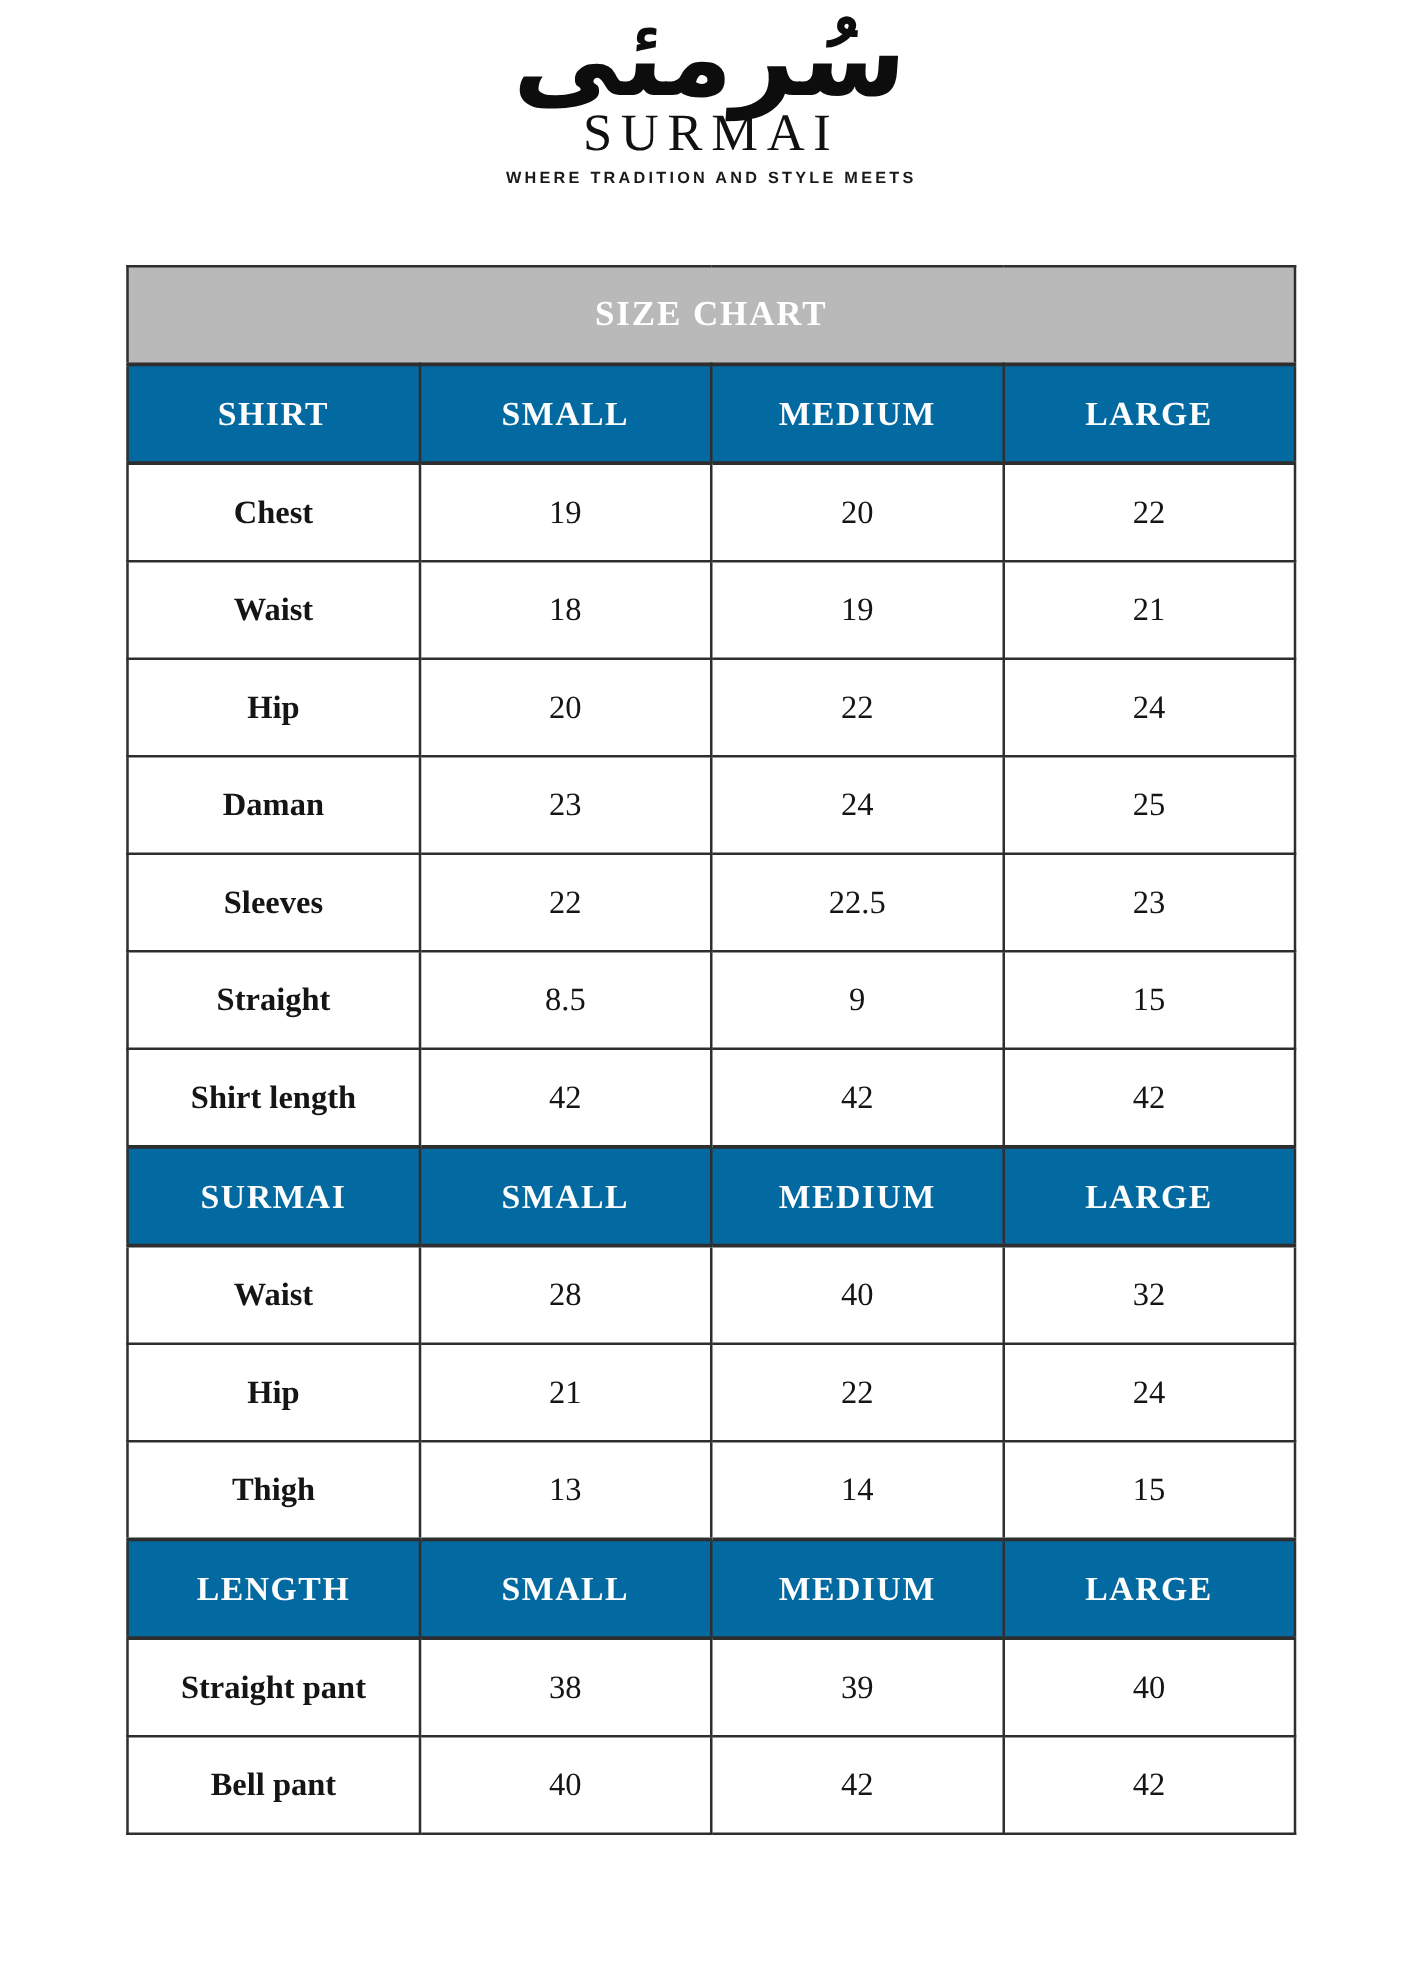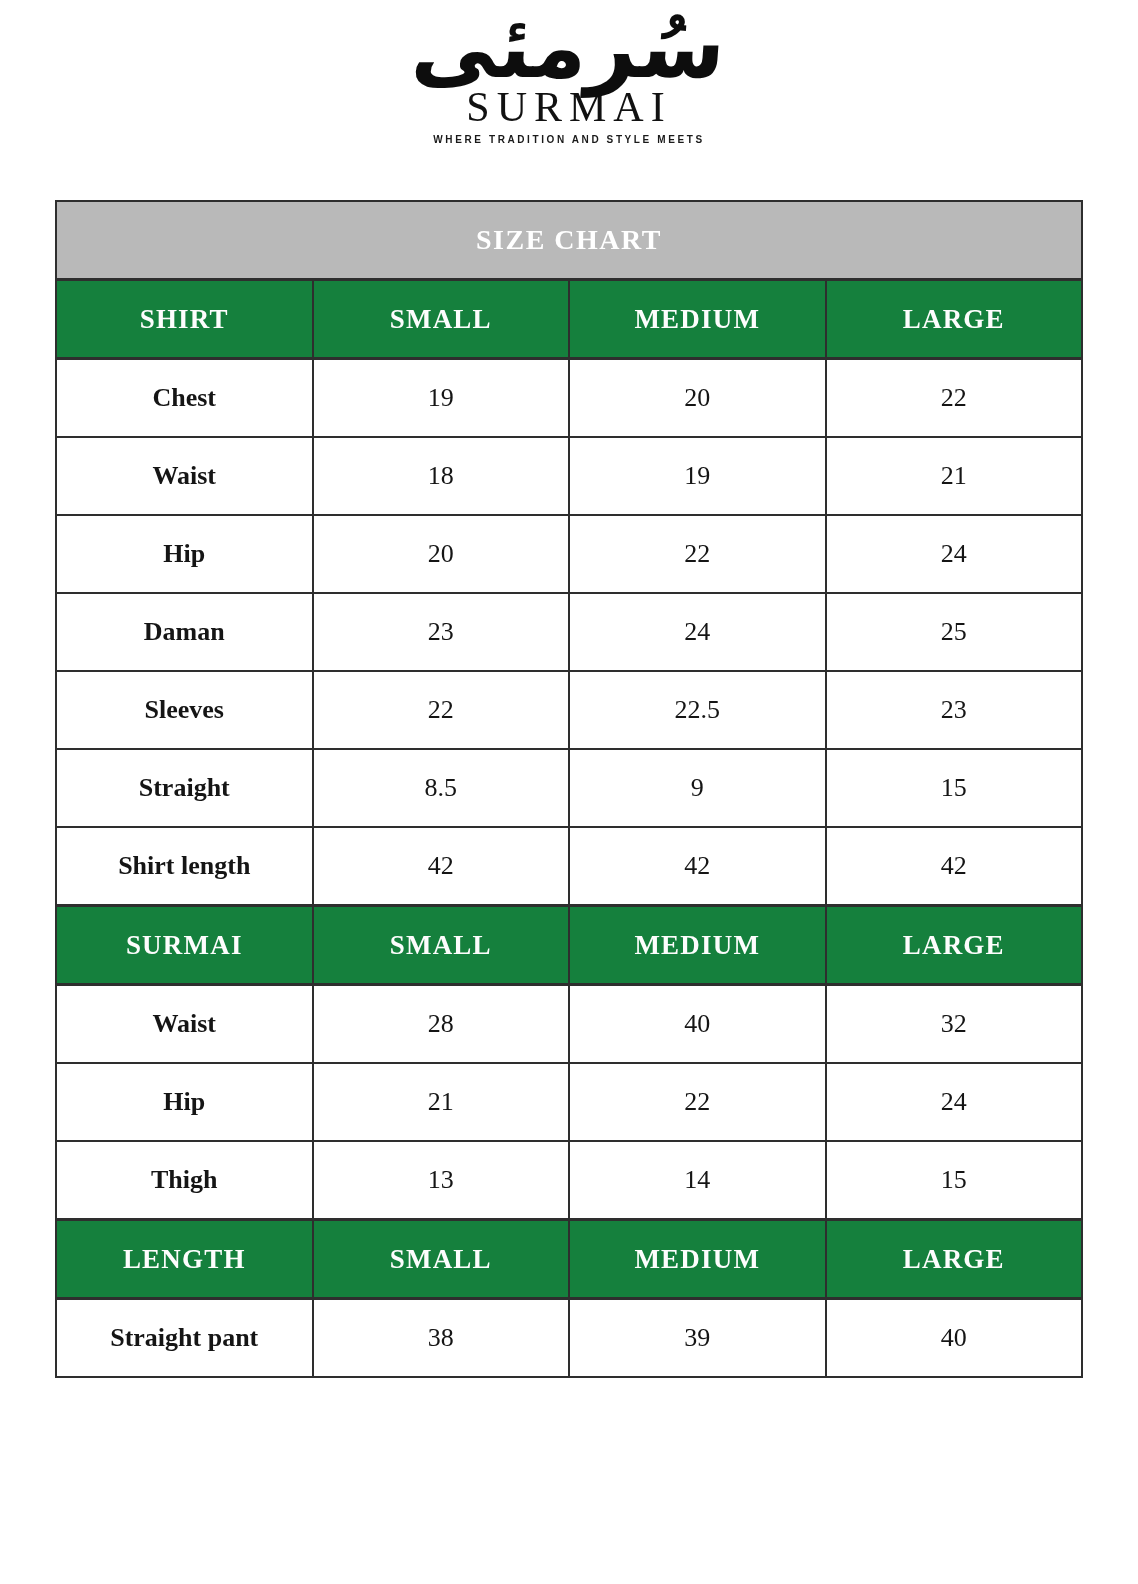--- a/index.html
+++ b/index.html
@@ -37,31 +37,31 @@
   .brand-name {
     font-family: "Liberation Serif", serif;
     font-size: 42px;
     line-height: 1.0;
     color: #111111;
     letter-spacing: 7px;
     margin-top: -6px;
   }
   .tagline {
     font-family: "Liberation Sans", sans-serif;
-    font-size: 10px;
+    font-size: 13px;
     font-weight: bold;
     color: #1a1a1a;
     letter-spacing: 2.6px;
     margin-top: 6px;
   }
 
   
   table.size-chart {
-    width: 1028px;
-    margin: 4px auto;
+    width: 936px;
+    margin: 16px auto;
     border-collapse: collapse;
     table-layout: fixed;
   }
   table.size-chart td {
     border: 2px solid #2e2e2e;
     height: 76px;
     text-align: center;
     vertical-align: middle;
     font-size: 26px;
     color: #151515;
@@ -74,21 +74,21 @@
 
   tr.title-row td {
     background: #b9b9b9;
     color: #ffffff;
     font-weight: bold;
     font-size: 28px;
     letter-spacing: 1.5px;
     border-bottom-width: 3px;
   }
   tr.section-header td {
-    background: #15803d;
+    background: #0369a1;
     color: #fdfdfd;
     font-weight: bold;
     font-size: 27px;
     letter-spacing: 1.2px;
     border-top-width: 3px;
     border-bottom-width: 3px;
   }
   tr.data-row td.row-label {
     font-weight: bold;
   }
@@ -189,16 +189,22 @@
         <td class="col-small">SMALL</td>
         <td class="col-medium">MEDIUM</td>
         <td class="col-large">LARGE</td>
       </tr>
       <tr class="data-row">
         <td class="row-label">Straight pant</td>
         <td>38</td>
         <td>39</td>
         <td>40</td>
       </tr>
+      <tr class="data-row">
+        <td class="row-label">Bell pant</td>
+        <td>40</td>
+        <td>42</td>
+        <td>42</td>
+      </tr>
     </tbody>
   </table>
 
 </div>
 
 </body></html>

